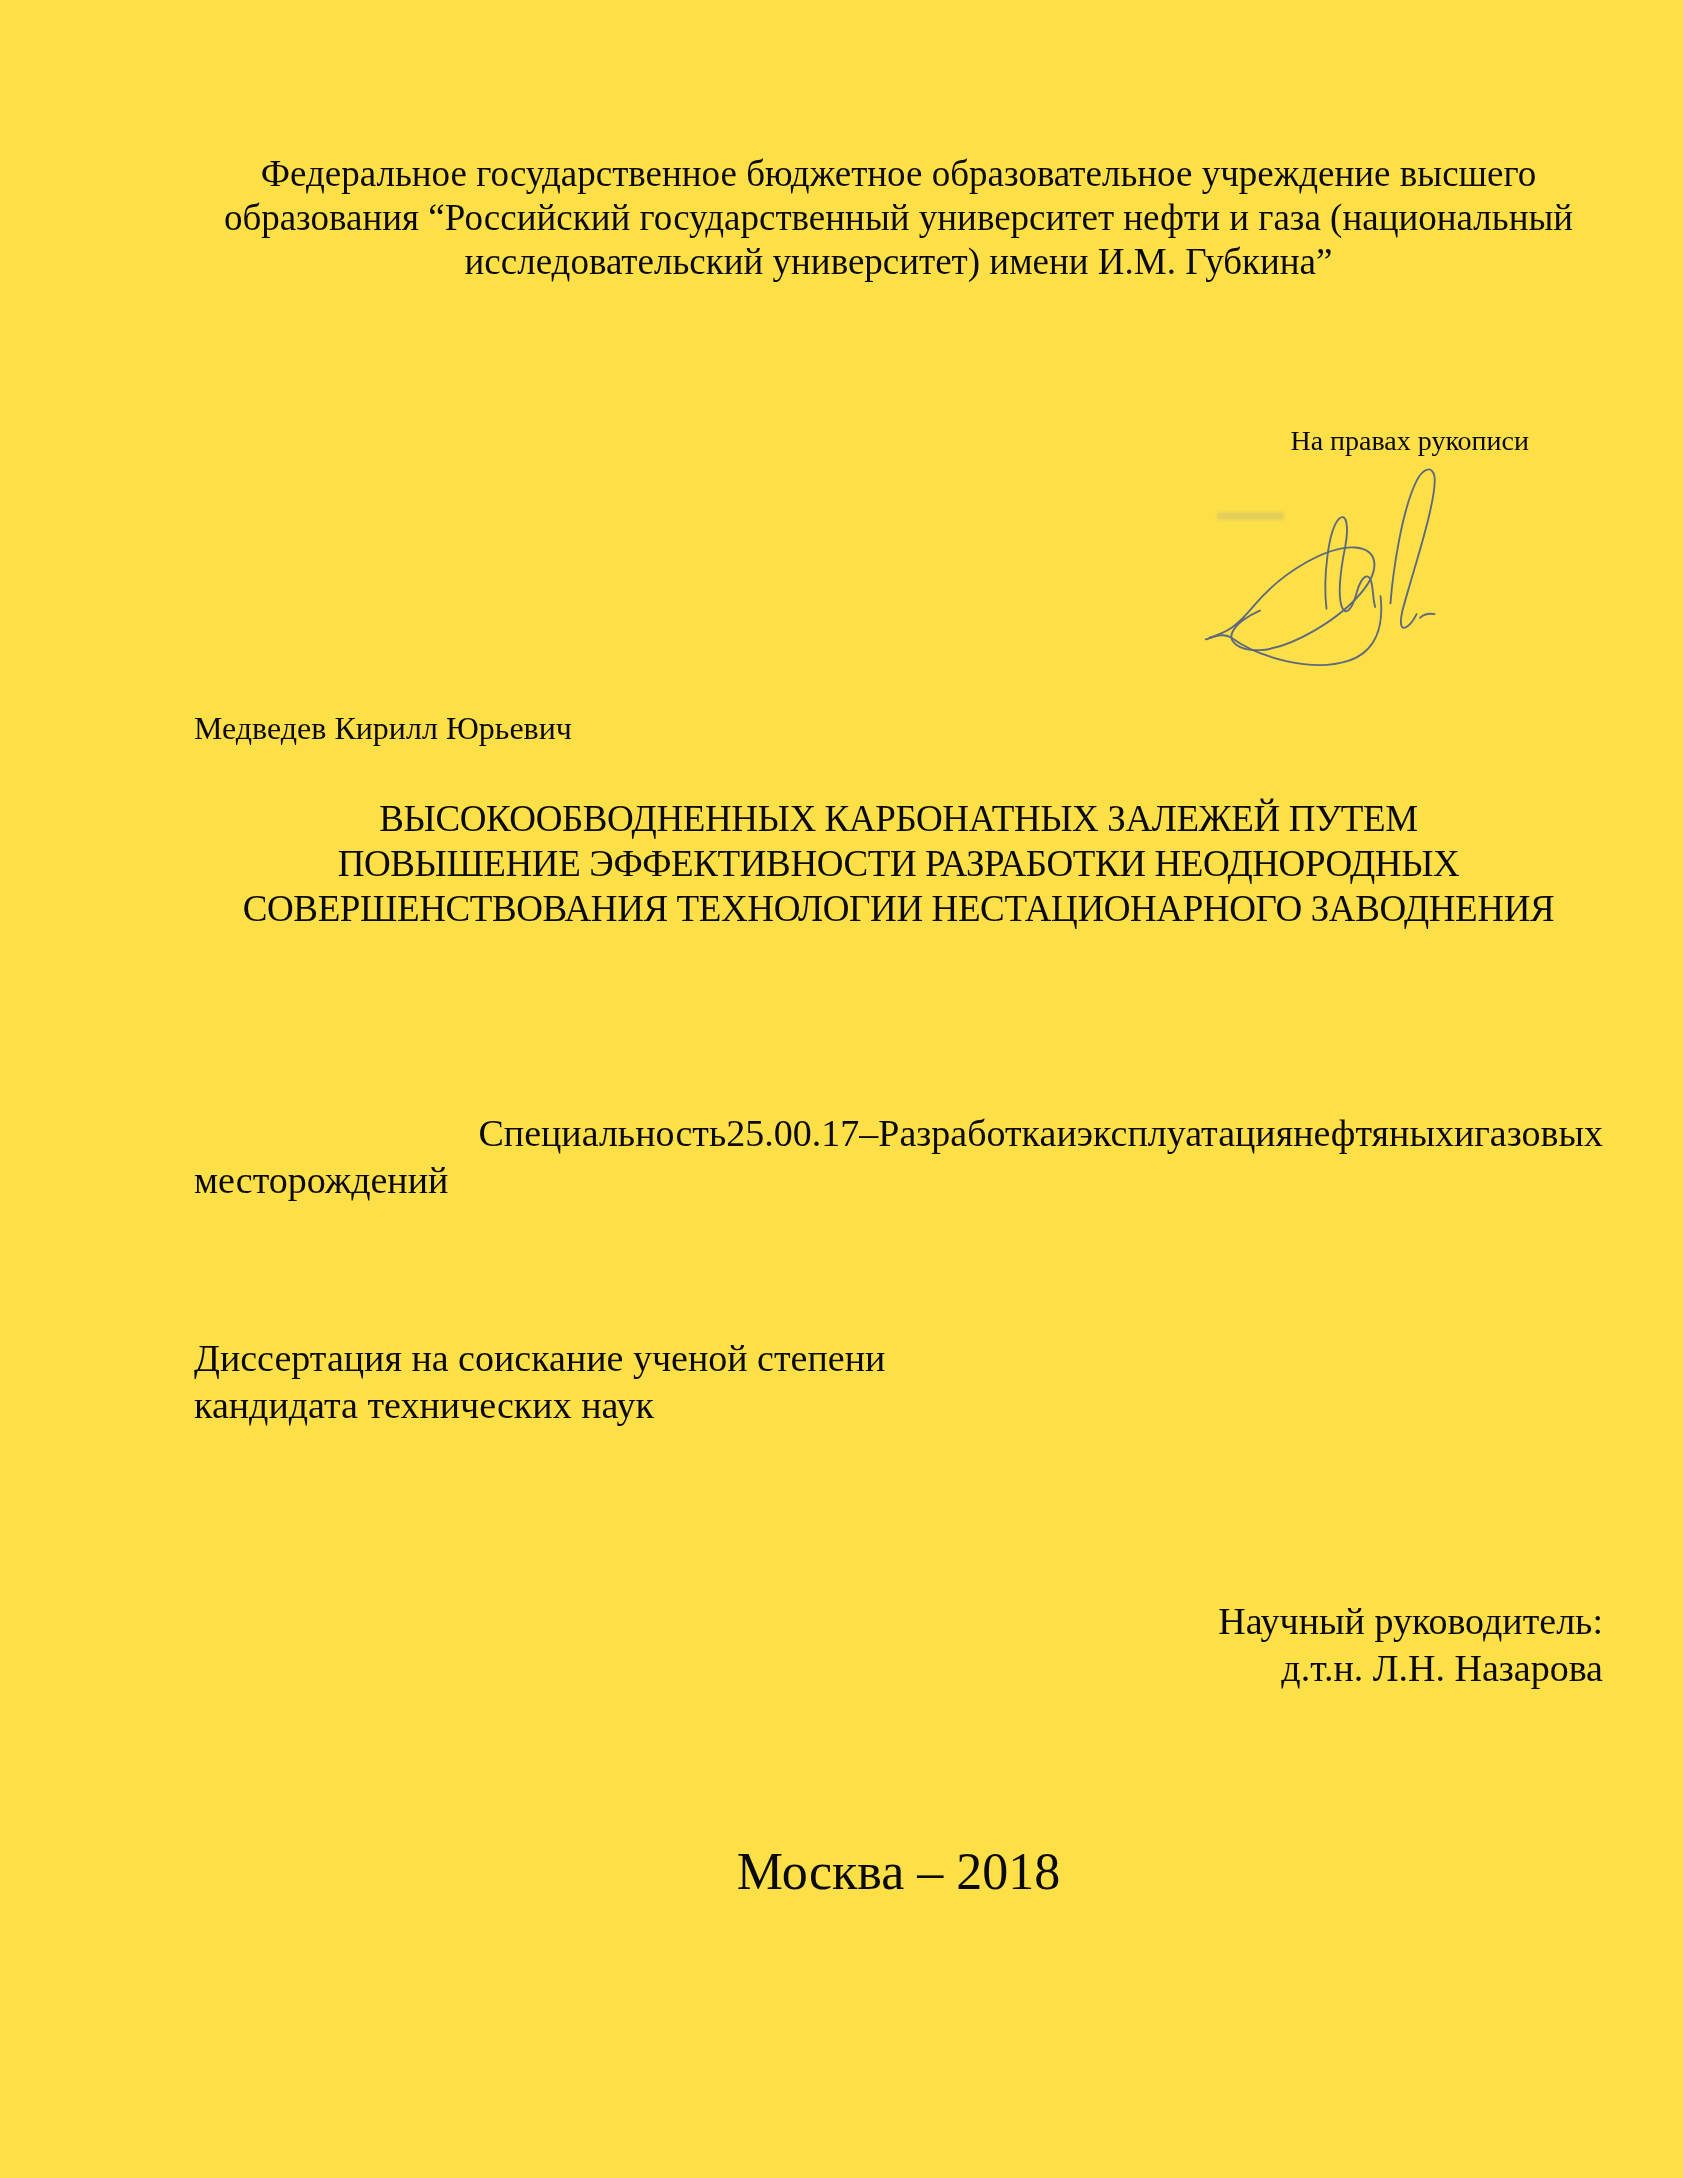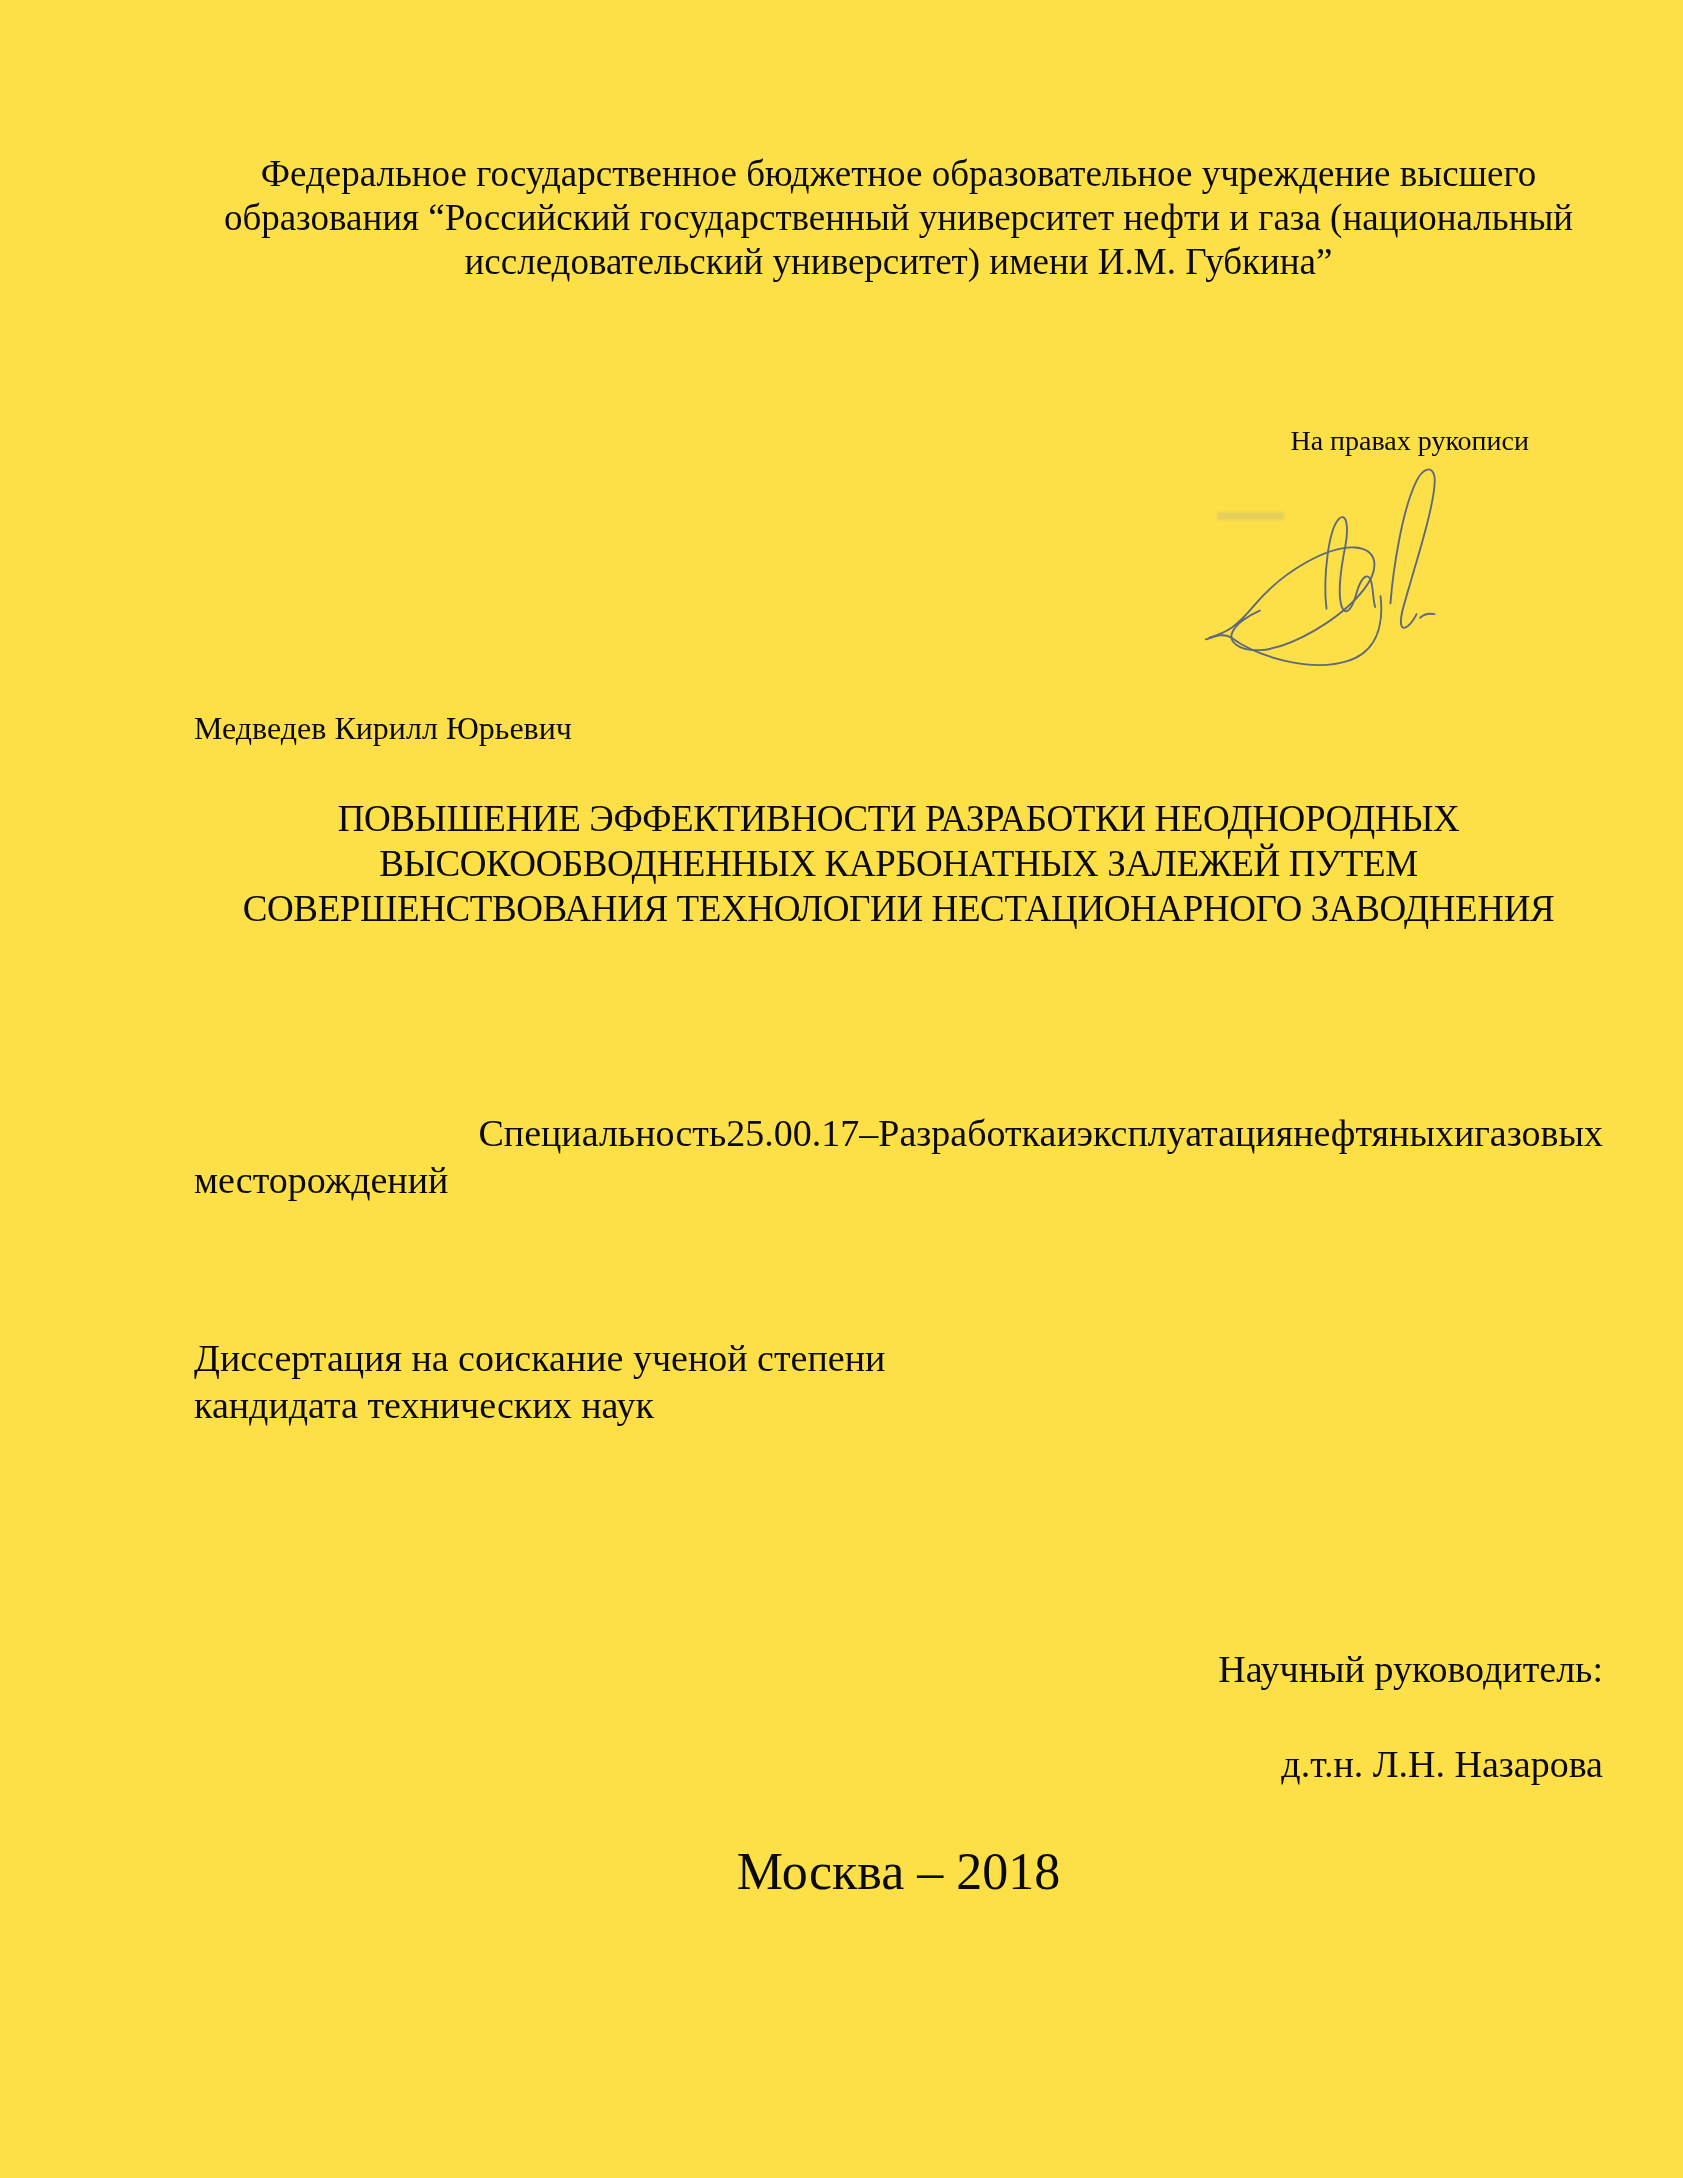--- a/index.html
+++ b/index.html
@@ -91,21 +91,21 @@
   }
   .thesis-type .line { white-space: nowrap; }
 
   
   .supervisor {
     top: 1598px;
     text-align: right;
     font-size: 38px;
     line-height: 47px;
   }
-  .supervisor .line { white-space: nowrap; margin-top: 48px; }
+  .supervisor .line { white-space: nowrap; }
 
   
   .city-year {
     top: 1848px;
     text-align: center;
     font-size: 52px;
     line-height: 47px;
     white-space: nowrap;
   }
 </style>
@@ -130,22 +130,22 @@
       <path d="M196 150 C200 185 190 212 160 222 C120 235 60 218 30 196 C20 190 10 196 2 198"></path>
       <path d="M136 164 C132 130 138 76 150 64 C158 57 161 72 157 94 C151 124 148 148 153 162 C157 172 164 166 169 148 C173 133 179 124 184 130 C188 135 187 152 190 162"></path>
       <path d="M207 158 C210 120 220 54 236 22 C243 8 254 4 256 18 C258 38 242 92 230 132 C222 160 217 174 219 182 C221 190 230 182 236 170"></path>
       <path d="M240 174 C244 170 250 169 256 170"></path>
     </g>
   </svg>
 
   <div class="block author">Медведев Кирилл Юрьевич</div>
 
   <div class="block diss-title">
+    <div class="line">ВЫСОКООБВОДНЕННЫХ КАРБОНАТНЫХ ЗАЛЕЖЕЙ ПУТЕМ</div>
     <div class="line">ПОВЫШЕНИЕ ЭФФЕКТИВНОСТИ РАЗРАБОТКИ НЕОДНОРОДНЫХ</div>
-    <div class="line">ВЫСОКООБВОДНЕННЫХ КАРБОНАТНЫХ ЗАЛЕЖЕЙ ПУТЕМ</div>
     <div class="line">СОВЕРШЕНСТВОВАНИЯ ТЕХНОЛОГИИ НЕСТАЦИОНАРНОГО ЗАВОДНЕНИЯ</div>
   </div>
 
   <div class="block specialty">
     <div class="justified">
         <span>Специальность</span>
         <span>25.00.17</span>
         <span>–</span>
         <span>Разработка</span>
         <span>и</span>

